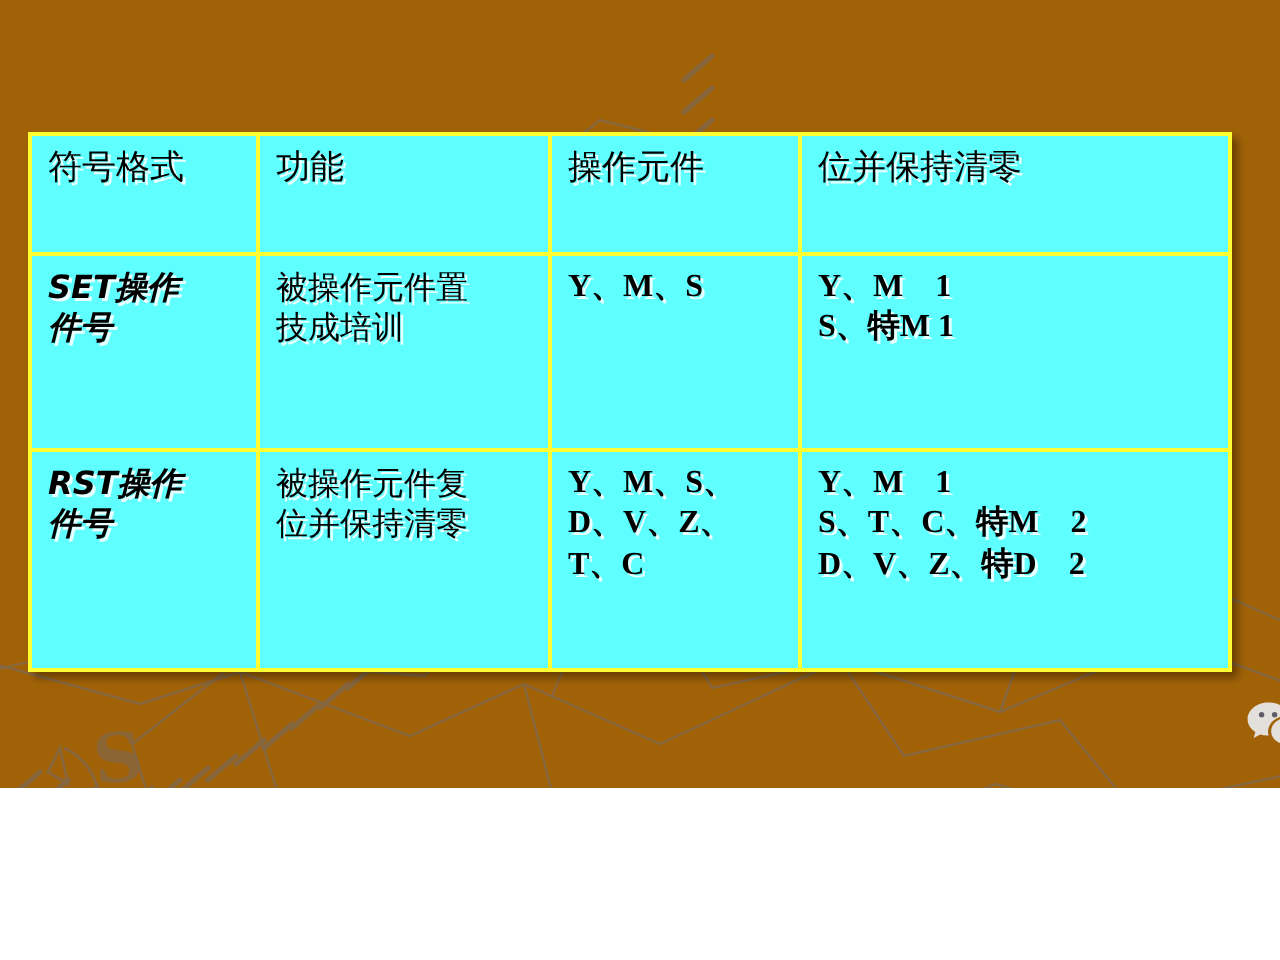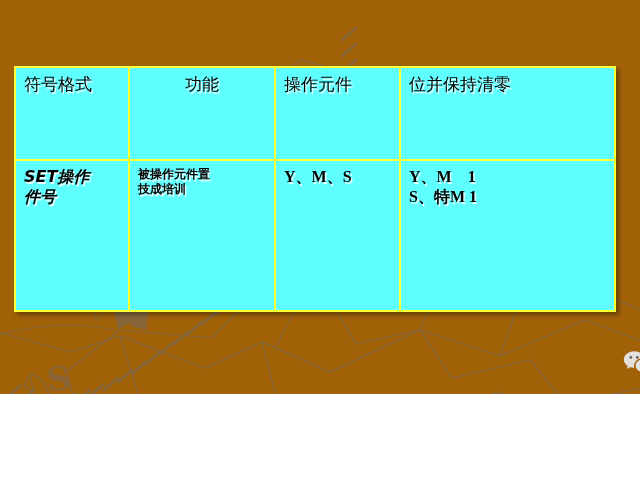--- a/index.html
+++ b/index.html
@@ -56,33 +56,33 @@
   .col-c { width: 125px; }
   .col-d { width: 215px; }
 
   .row-head td {
     height: 48px;
     font-size: 17px;
     font-family: "DejaVu Sans", "Liberation Sans", sans-serif;
     font-weight: normal;
     vertical-align: middle;
   }
-  .head-center { text-align: center; }
+  .head-center { text-align: left; }
   .head-left   { text-align: left; }
 
   .row-body td {
     font-size: 16px;
     font-weight: bold;
   }
   .row-set td { height: 86px; }
   .row-rst td { height: 98px; }
 
   .cell-line { white-space: pre; display: block; }
   .cn { font-family: "DejaVu Sans", "Liberation Sans", sans-serif; font-weight: bold; font-style: italic; }
-  .desc { font-family: "DejaVu Sans", "Liberation Sans", sans-serif; font-weight: bold; font-size: 12px; }
+  .desc { font-family: "DejaVu Sans", "Liberation Sans", sans-serif; font-weight: normal; font-size: 16px; }
 
   
   #watermark {
     position: absolute;
     right: 14px;
     bottom: 18px;
     display: flex;
     align-items: center;
     gap: 8px;
     opacity: 0.92;
@@ -172,20 +172,40 @@
         </td>
         <td>
           <span class="cell-line">Y、M、S</span>
         </td>
         <td>
           <span class="cell-line">Y、M　1</span>
           <span class="cell-line">S、特M 1</span>
         </td>
       </tr>
 
+      <tr class="row-body row-rst">
+        <td>
+          <span class="cell-line cn">RST操作</span>
+          <span class="cell-line cn">件号</span>
+        </td>
+        <td>
+          <span class="cell-line desc">被操作元件复</span>
+          <span class="cell-line desc">位并保持清零</span>
+        </td>
+        <td>
+          <span class="cell-line">Y、M、S、</span>
+          <span class="cell-line">D、V、Z、</span>
+          <span class="cell-line">T、C</span>
+        </td>
+        <td>
+          <span class="cell-line">Y、M　1</span>
+          <span class="cell-line">S、T、C、特M　2</span>
+          <span class="cell-line">D、V、Z、特D　2</span>
+        </td>
+      </tr>
     </tbody>
   </table>
 
   <div id="watermark">
     <svg width="30" height="26" viewBox="0 0 30 26" aria-hidden="true">
       <g fill="#e9eaee">
         <path d="M11.2 1.2C5.4 1.2 0.8 5 0.8 9.6c0 2.6 1.5 4.9 3.9 6.4L3.8 19l3.3-1.7c1.2 0.3 2.4 0.5 3.6 0.5h0.6c-0.2-0.6-0.3-1.3-0.3-2 0-4.3 4.2-7.8 9.4-7.8 0.4 0 0.7 0 1.1 0.1C21 4.1 16.6 1.2 11.2 1.2z"></path>
         <circle cx="7.8" cy="7.4" r="1.35" fill="#595d70"></circle>
         <circle cx="14.3" cy="7.4" r="1.35" fill="#595d70"></circle>
         <path d="M29.2 15.6c0-3.7-3.7-6.7-8.3-6.7s-8.3 3-8.3 6.7c0 3.7 3.7 6.7 8.3 6.7 1 0 1.9-0.1 2.8-0.4l2.7 1.4-0.7-2.3c2.1-1.2 3.5-3.1 3.5-5.4z"></path>

